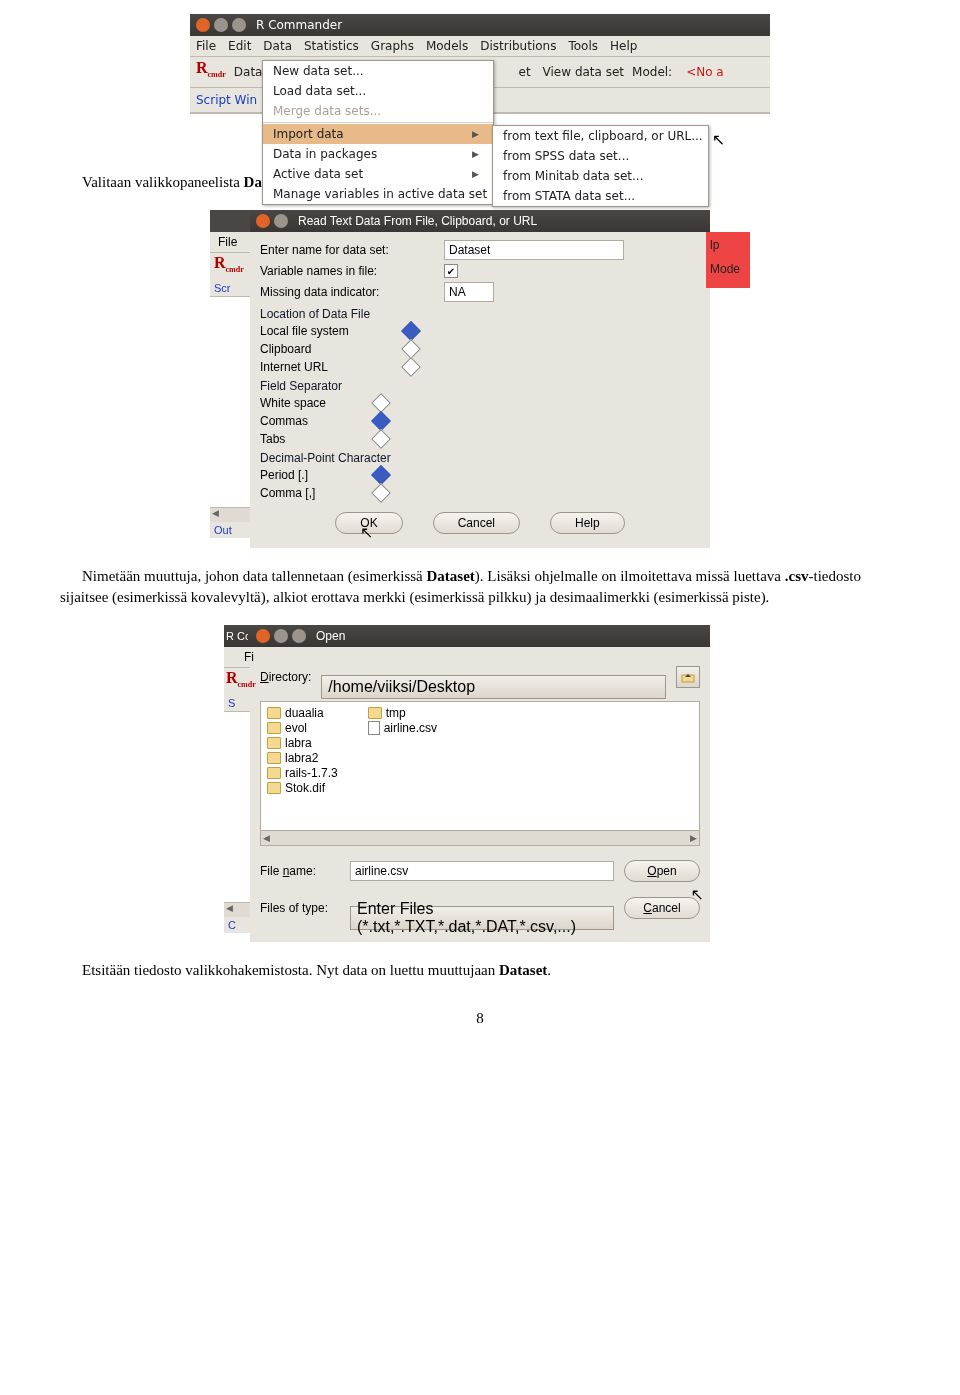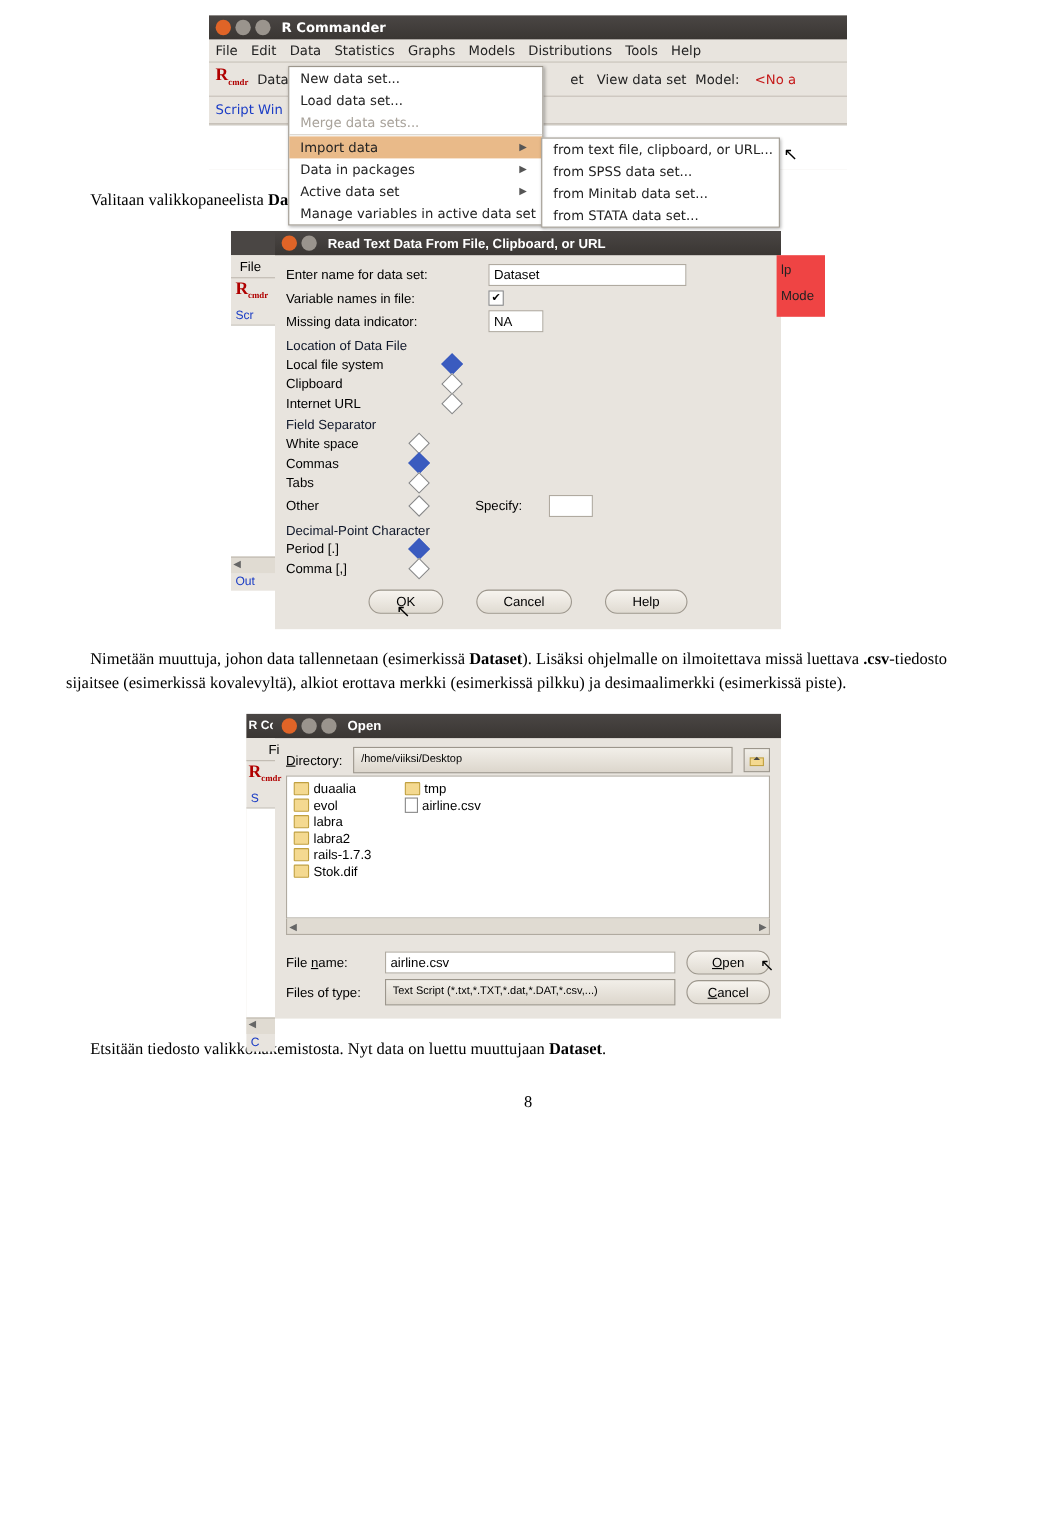--- a/index.html
+++ b/index.html
@@ -25,21 +25,21 @@
     position: relative;
   }
   .titlebar {
     background: linear-gradient(#4a4644, #3a3633);
     color: #fff;
     height: 22px;
     display: flex;
     align-items: center;
     padding: 0 6px;
     gap: 4px;
-    font-weight: bold;
+    font-weight: normal;
     font-size: 12px;
   }
   .tb-btn {
     width: 14px; height: 14px; border-radius: 50%;
     display: inline-block;
   }
   .tb-close { background: #e06427; }
   .tb-min { background: #9a948d; }
   .tb-max { background: #9a948d; }
   .menubar {
@@ -193,21 +193,22 @@
     display: inline-block;
   }
   .select {
     background: linear-gradient(#f2efe9,#dcd6cc);
     border: 1px solid #9c968c;
     height: 20px;
     padding: 1px 6px;
     display: inline-flex;
     align-items: center;
     flex: 1;
-    font-size: 10px;
+    font-size: 16px;
+    margin-top: 20px;
   }
   .scroll-h {
     background: #e0dbd2;
     border: 1px solid #b0aaa0;
     border-top: none;
     height: 14px;
     display: flex;
     justify-content: space-between;
     align-items: center;
     padding: 0 2px;
@@ -375,26 +376,20 @@
           <span class="radio"></span>
         </div>
     <div class="row">
           <span style="min-width:90px">Commas</span>
           <span class="radio sel"></span>
         </div>
     <div class="row">
           <span style="min-width:90px">Tabs</span>
           <span class="radio"></span>
         </div>
-    <div class="row">
-      <span style="min-width:90px">Other</span>
-          <span class="radio"></span>
-      <span style="margin-left:20px">Specify:</span>
-      <input class="input" style="width: 30px;">
-    </div>
     <div class="section-label">Decimal-Point Character</div>
     <div class="row">
           <span style="min-width:90px">Period [.]</span>
           <span class="radio sel"></span>
         </div>
     <div class="row">
           <span style="min-width:90px">Comma [,]</span>
           <span class="radio"></span>
         </div>
     <div class="btnrow">
@@ -486,21 +481,21 @@
           <span>▶</span>
         </div>
 
     <div class="row" style="margin-top:12px; gap:10px;">
       <span style="min-width:80px;">File <u>n</u>ame:</span>
       <input class="input" style="flex: 1 1 0%;" value="airline.csv">
       <button class="btn" style="width:76px;padding:3px 0;"><u>O</u>pen</button>
     </div>
     <div class="row" style="gap:10px;">
       <span style="min-width:80px;">Files of type:</span>
-      <span class="select">Text Script (*.txt,*.TXT,*.dat,*.DAT,*.csv,...)</span>
+      <span class="select">Enter Files (*.txt,*.TXT,*.dat,*.DAT,*.csv,...)</span>
       <button class="btn" style="width:76px;padding:3px 0;"><u>C</u>ancel</button>
     </div>
   </div>
   <span class="cursor" style="right:6px; bottom:38px;">↖</span>
 </div>
 
 <p class="para" style="text-indent:22px;">
   <span>Etsitään tiedosto valikkohakemistosta. Nyt data on luettu muuttujaan </span><b>Dataset</b><span>.</span>
 </p>
 

